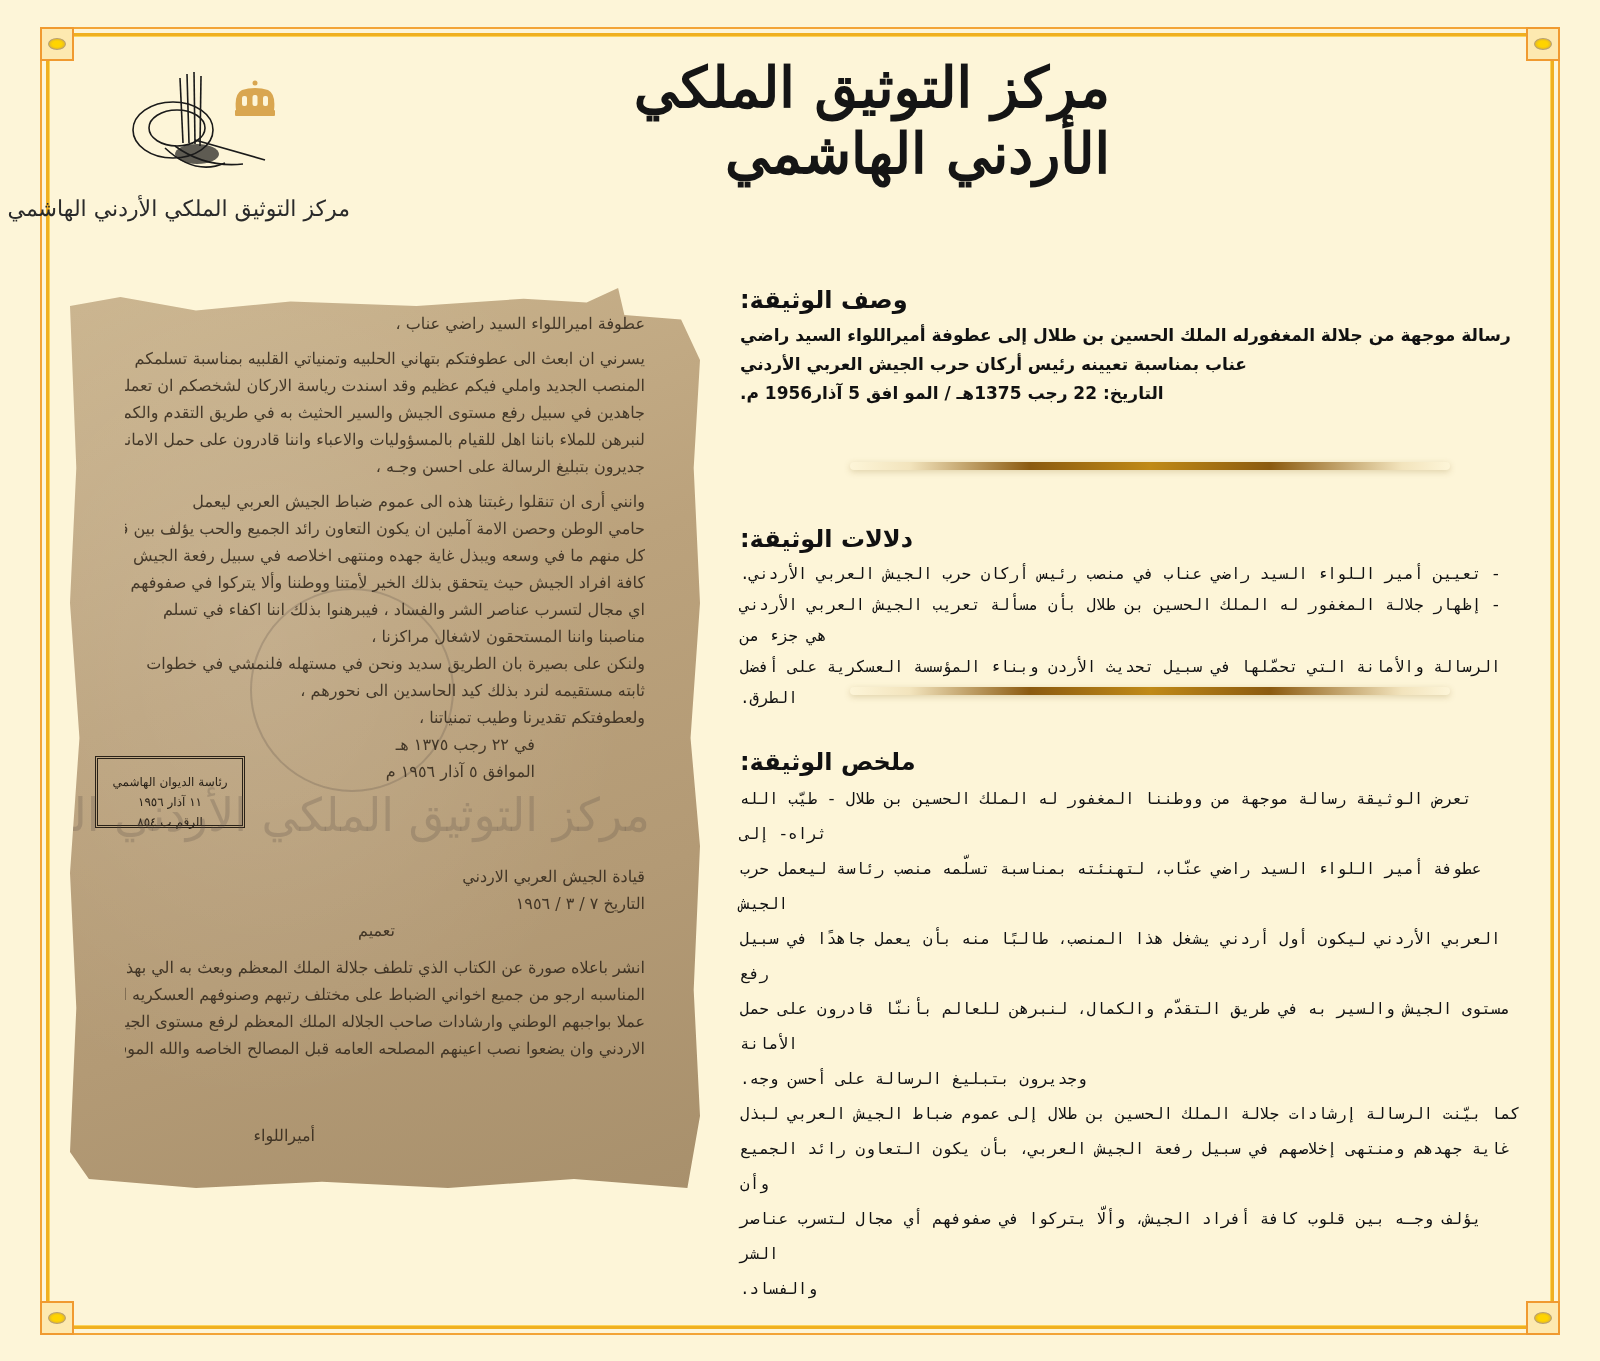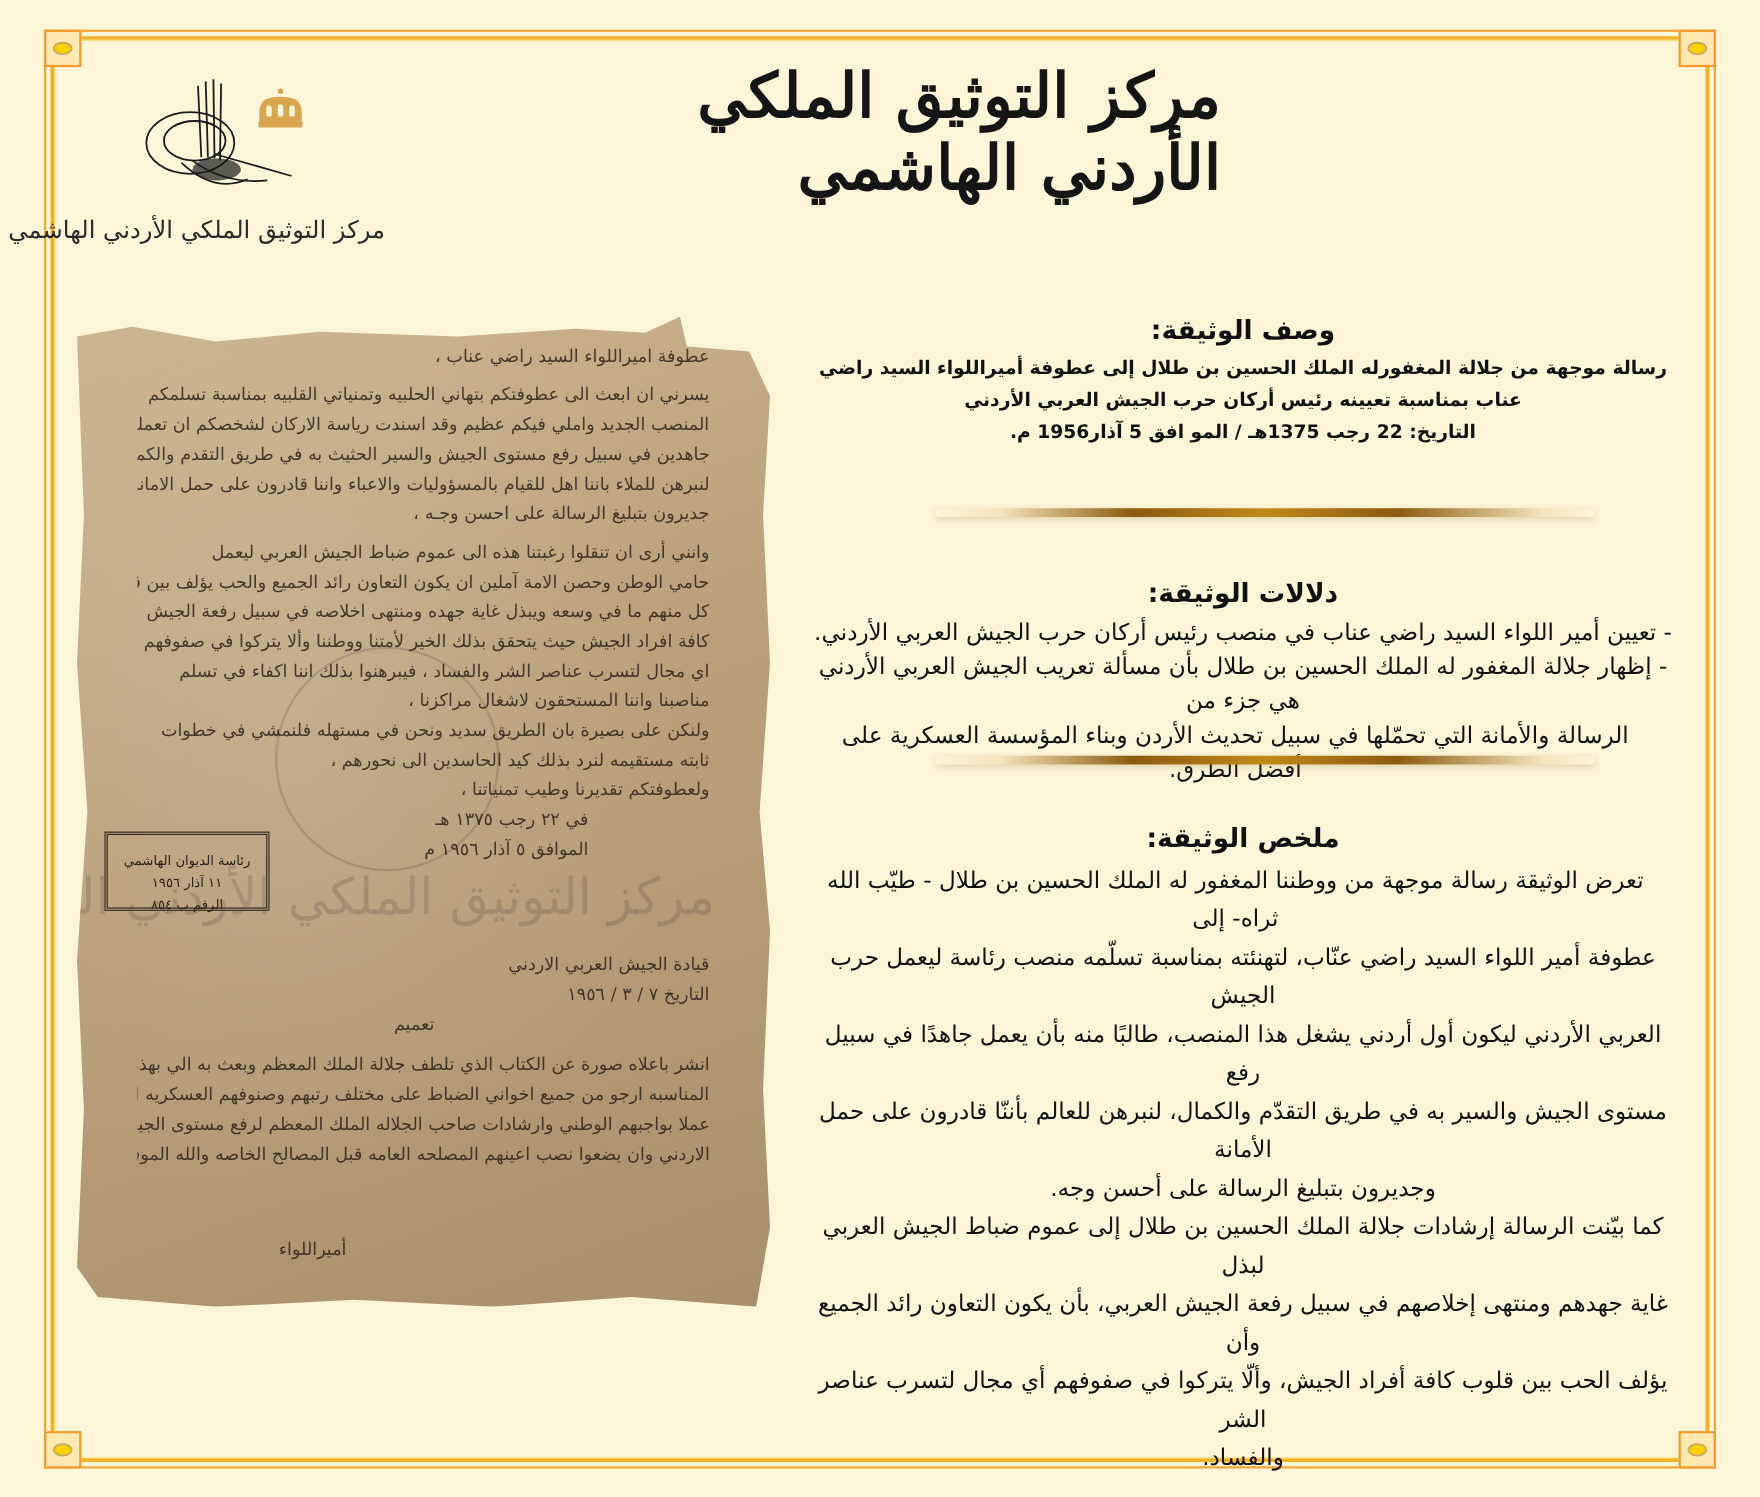--- a/index.html
+++ b/index.html
@@ -79,32 +79,32 @@
     font-family:"DejaVu Serif", serif; font-size:46px; color:rgba(90,80,70,0.25);
     direction:rtl; white-space:nowrap;
   }
   .doc-seal {
     position:absolute; left:180px; top:300px; width:200px; height:200px;
     border:2px solid rgba(90,80,70,0.25); border-radius:50%;
   }
 
   
   .content {
-    position:absolute; left:740px; width:780px; direction:rtl; text-align:center;
+    position:absolute; left:740px; width:780px; direction:rtl; text-align:left;
     color:#111;
   }
   .section-heading {
     font-family:"DejaVu Sans", sans-serif; font-weight:bold; font-size:24px;
     margin:0 0 4px 0; line-height:34px;
   }
   .section-body {
     font-family:"DejaVu Sans", sans-serif; font-weight:bold; font-size:17px;
     line-height:29px; margin:0;
   }
-  .section-body.regular { font-weight:normal; font-size:21px; line-height:31px; }
+  .section-body.regular { font-weight:normal; font-size:16px; line-height:31px;font-family:Liberation Mono, monospace; }
   .sec-1 { top:283px; }
   .sec-2 { top:510px;margin-top:12px; }
   .sec-3 { top:745px; }
   .bullet { display:block; }
   .indent { padding-right:14px; }
 
   .divider {
     position:absolute; height:8px; border-radius:4px;
     background: linear-gradient(90deg, transparent 0%, rgba(200,160,80,0.2) 10%, #8b5a10 30%, #c08a18 50%, #8b5a10 70%, rgba(200,160,80,0.2) 92%, transparent 100%);
     box-shadow: 0 2px 6px rgba(140,110,40,0.25);
@@ -237,16 +237,16 @@
 <div class="content sec-3">
   <h2 class="section-heading">ملخص الوثيقة:</h2>
   <p class="section-body regular" style="line-height:35px;">
     <span class="bullet indent">تعرض الوثيقة رسالة موجهة من ووطننا المغفور له الملك الحسين بن طلال - طيّب الله ثراه- إلى</span>
     <span class="bullet">عطوفة أمير اللواء السيد راضي عنّاب، لتهنئته بمناسبة تسلّمه منصب رئاسة ليعمل حرب الجيش</span>
     <span class="bullet">العربي الأردني ليكون أول أردني يشغل هذا المنصب، طالبًا منه بأن يعمل جاهدًا في سبيل رفع</span>
     <span class="bullet">مستوى الجيش والسير به في طريق التقدّم والكمال، لنبرهن للعالم بأننّا قادرون على حمل الأمانة</span>
     <span class="bullet">وجديرون بتبليغ الرسالة على أحسن وجه.</span>
     <span class="bullet">كما بيّنت الرسالة إرشادات جلالة الملك الحسين بن طلال إلى عموم ضباط الجيش العربي لبذل</span>
     <span class="bullet">غاية جهدهم ومنتهى إخلاصهم في سبيل رفعة الجيش العربي، بأن يكون التعاون رائد الجميع وأن</span>
-    <span class="bullet">يؤلف الحب بين قلوب كافة أفراد الجيش، وألّا يتركوا في صفوفهم أي مجال لتسرب عناصر الشر</span>
+    <span class="bullet">يؤلف وجـه بين قلوب كافة أفراد الجيش، وألّا يتركوا في صفوفهم أي مجال لتسرب عناصر الشر</span>
     <span class="bullet">والفساد.</span>
   </p>
 </div>
 
 </body></html>

